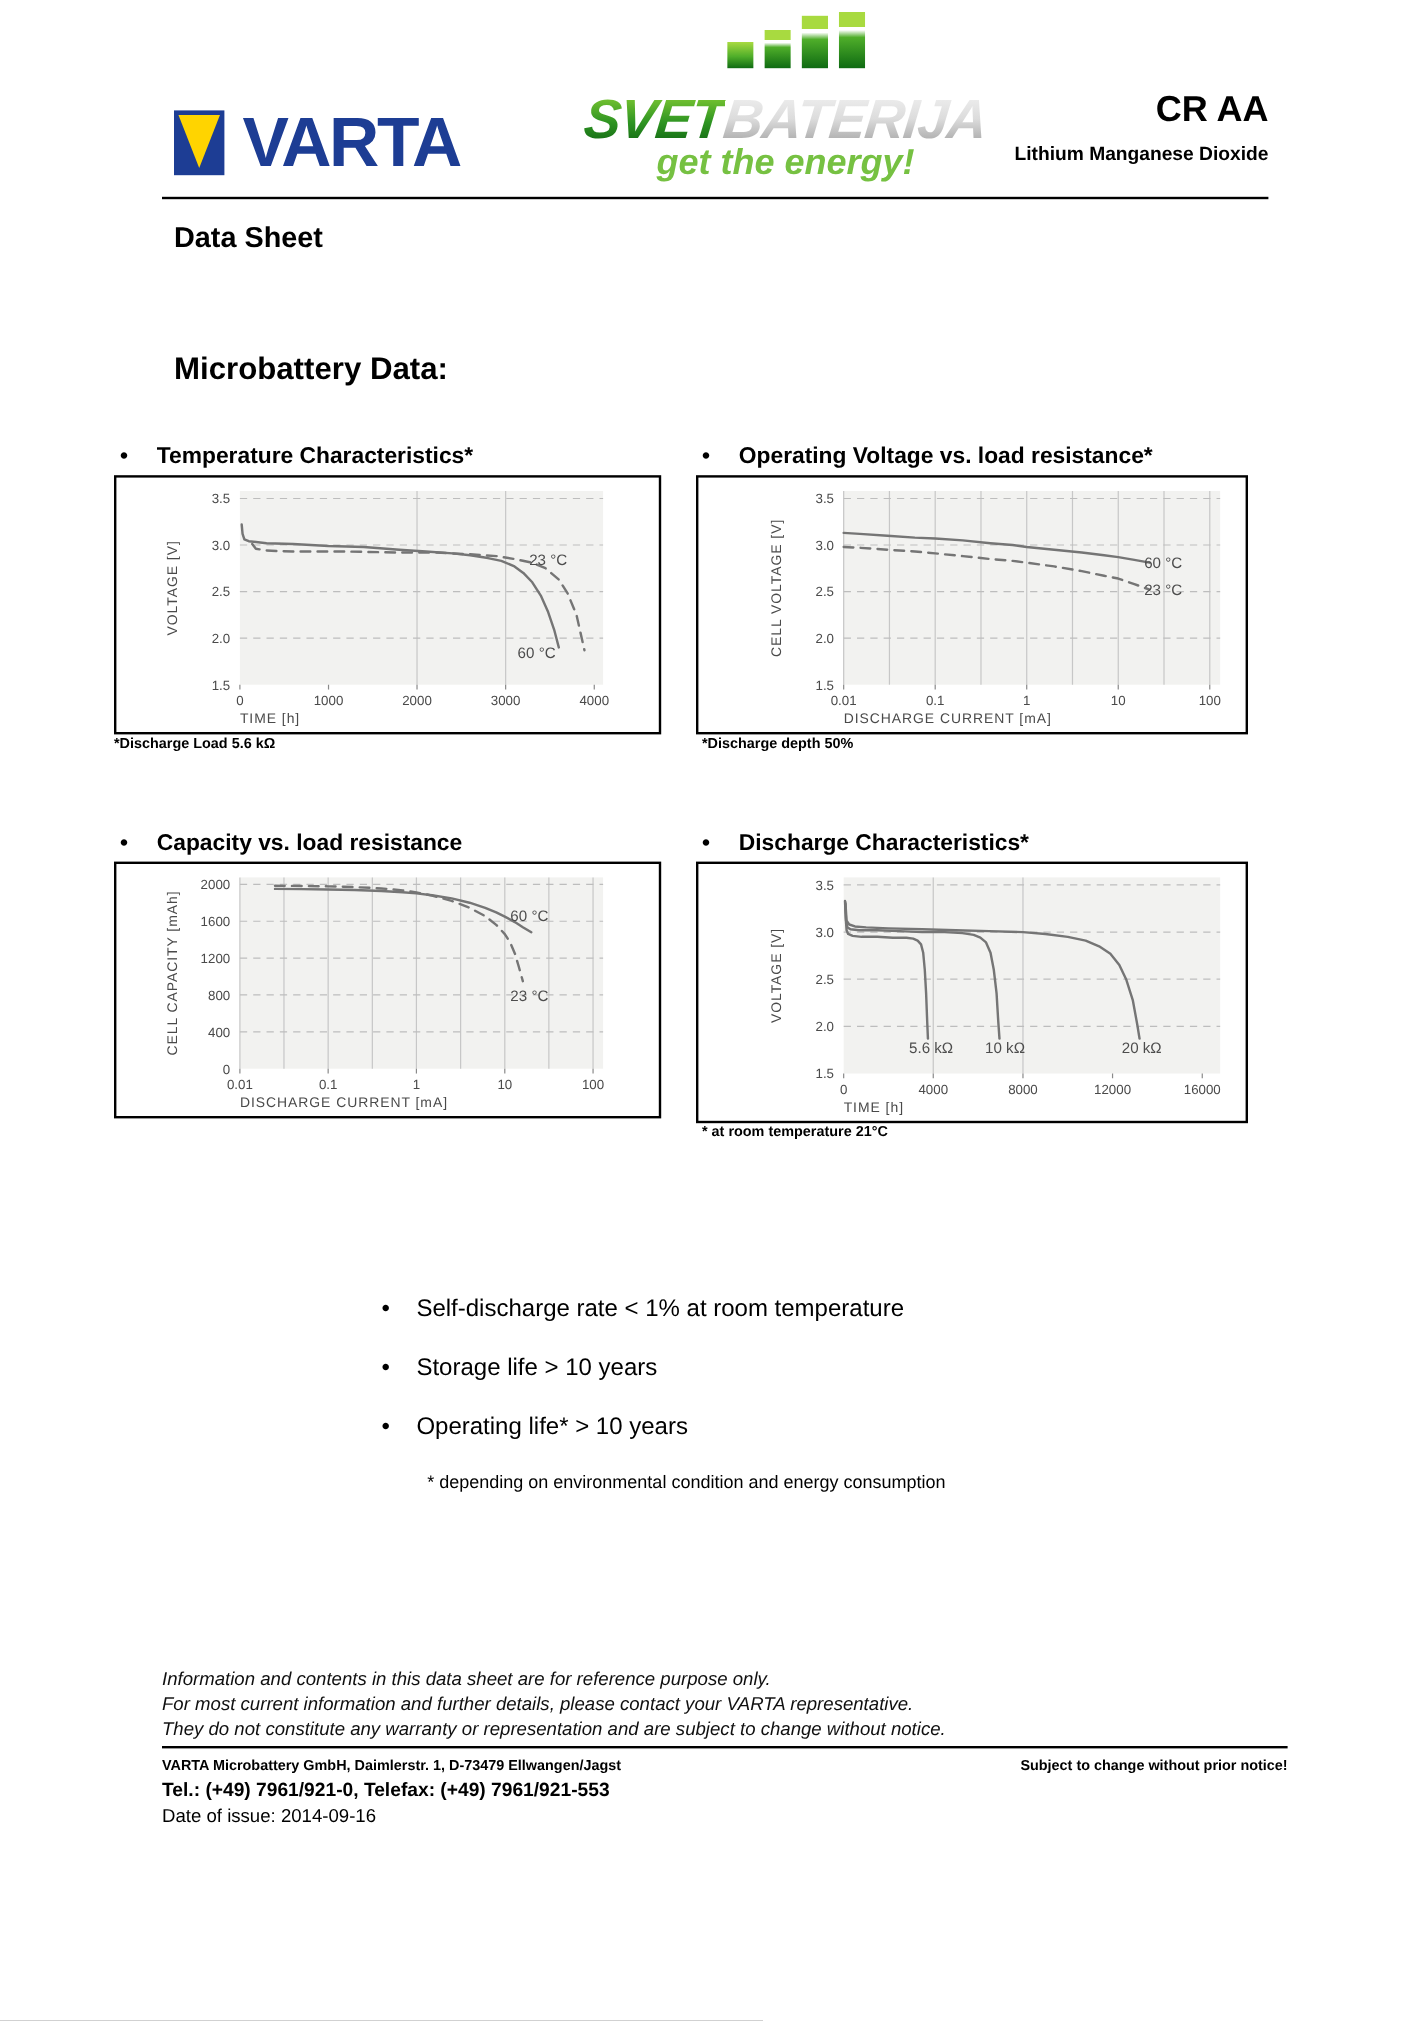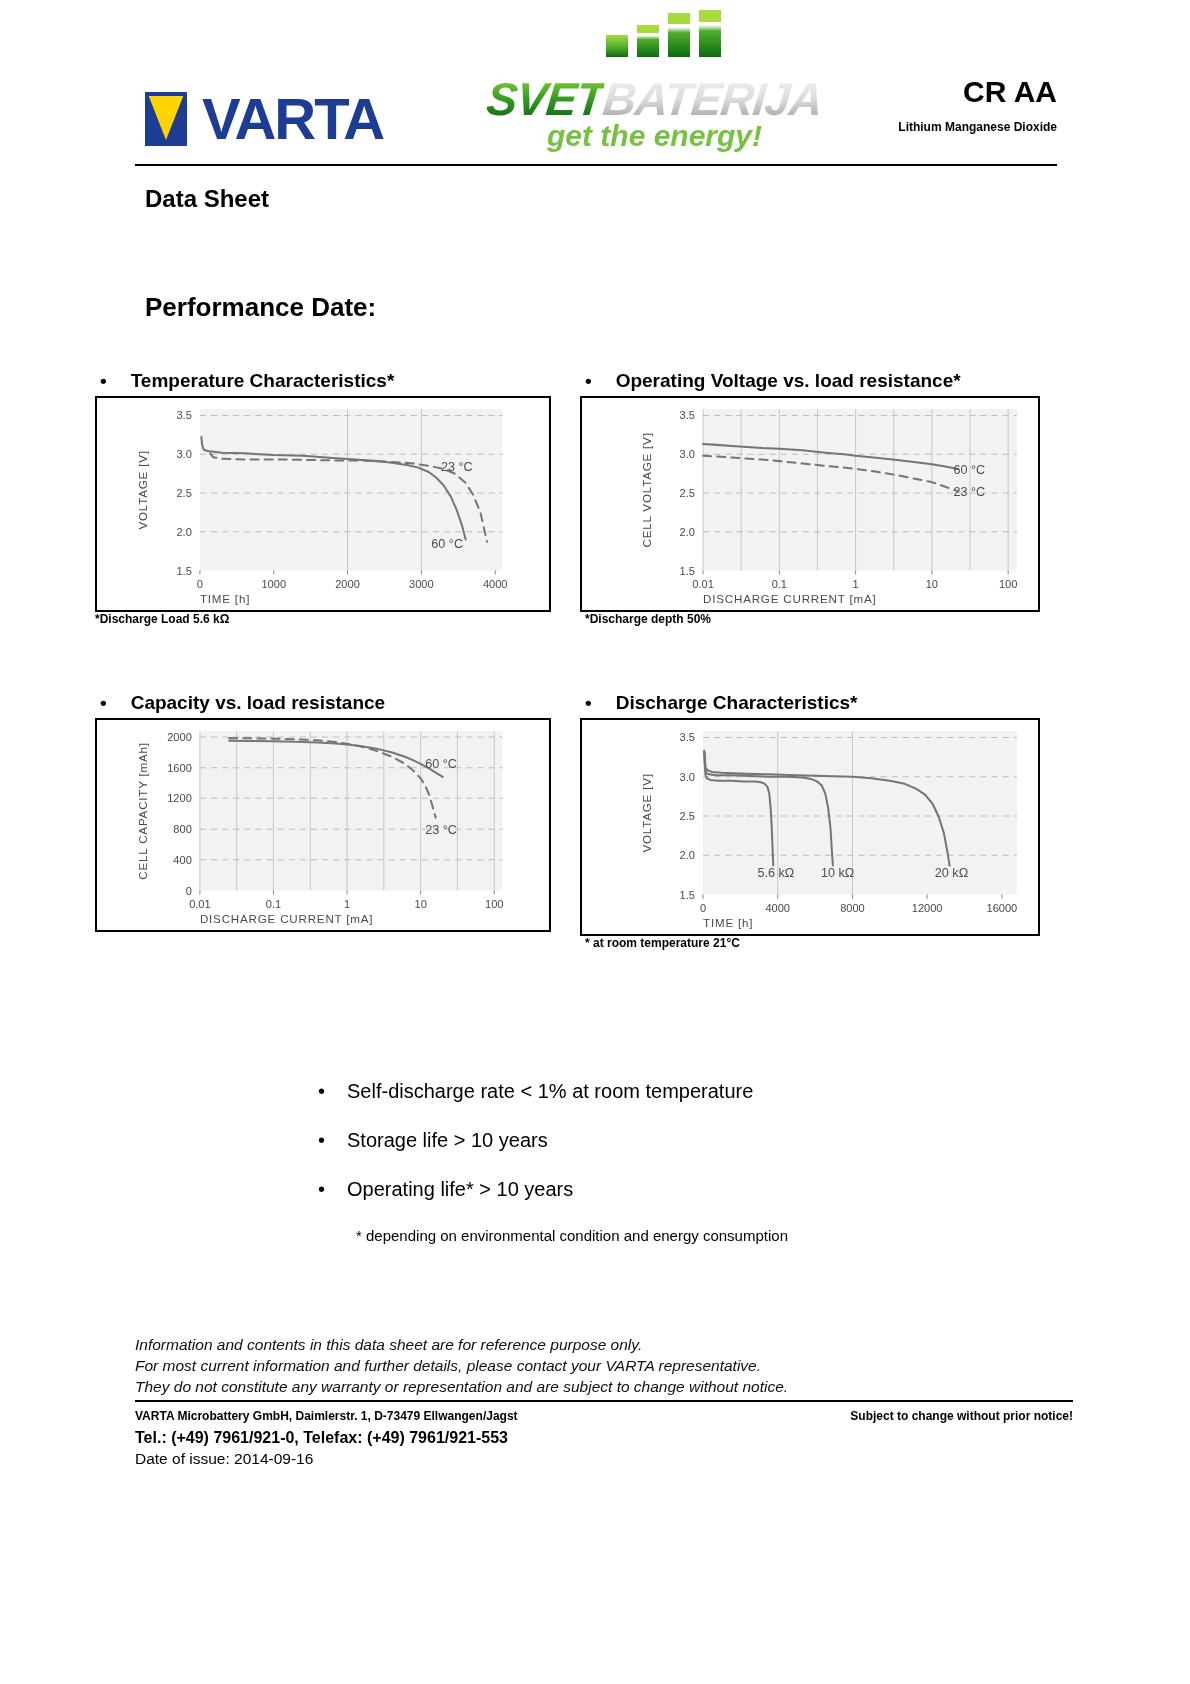--- a/index.html
+++ b/index.html
@@ -33,21 +33,21 @@
     background:linear-gradient(180deg,#93d637,#2f9522 55%,#0b5d10);
     -webkit-background-clip:text; background-clip:text; color:transparent;
   }
   .svet-gray {
     background:linear-gradient(180deg,#f4f4f4,#dcdcdc 50%,#9b9b9b);
     -webkit-background-clip:text; background-clip:text; color:transparent;
   }
   .svet-tagline { left:547px; top:119px; font-size:30px; font-weight:bold; font-style:italic; color:#76c142; }
 
   .product-name { right:133px; top:75px; font-size:30px; font-weight:bold; }
-  .product-chem { right:133px; top:120px; font-size:12px; font-weight:bold; }
+  .product-chem { right:133px; top:120px; font-size:16px; font-weight:bold; }
   .header-rule { left:135px; top:164px; width:922px; height:2px; background:#000; }
 
   .doc-title { left:145px; top:185px; font-size:24px; font-weight:bold; }
   .section-title { left:145px; top:292px; font-size:26px; font-weight:bold; }
 
   
   .chart-head { display:flex; gap:24px; font-size:19px; font-weight:bold; align-items:baseline; }
   .chart-head .bullet { font-size:19px; }
   .ch0 { left:100px; top:370px; }
   .ch1 { left:585px; top:370px; }
@@ -66,21 +66,21 @@
   .cf1 { left:585px; top:612px; }
   .cf3 { left:585px; top:936px; }
 
   
   .features { left:318px; top:1080px; }
   .feature-row { display:flex; gap:22px; font-size:20px; margin-bottom:26px; align-items:baseline; }
   .feature-row .bullet { font-size:20px; }
   .feature-note { margin-left:38px; font-size:15px; margin-top:4px; }
 
   
-  .footer { left:135px; top:1334px; width:938px; }
+  .footer { left:135px; top:1389px; width:938px; }
   .disclaimer-line { font-style:italic; font-size:15.5px; line-height:21px; color:#101010; }
   .footer-rule { height:2px; background:#000; margin-top:3px; }
   .company-row { display:flex; justify-content:space-between; margin-top:4px; font-size:12px; line-height:21px; }
   .company-left { font-weight:bold; }
   .company-right { font-weight:bold; }
   .tel-line { font-weight:bold; font-size:16px; line-height:21px; }
   .date-line { font-size:15.5px; line-height:21px; }
 </style>
 </head>
 <body>
@@ -101,21 +101,21 @@
     <span class="svet-bar b4"></span>
   </div>
   <div class="abs svet-word"><span class="svet-green">SVET</span><span class="svet-gray">BATERIJA</span></div>
   <div class="abs svet-tagline">get the energy!</div>
 
   <div class="abs product-name">CR AA</div>
   <div class="abs product-chem">Lithium Manganese Dioxide</div>
   <div class="abs header-rule"></div>
 
   <div class="abs doc-title">Data Sheet</div>
-  <div class="abs section-title">Performance Date:</div>
+  <div class="abs section-title">Microbattery Data:</div>
 
   <div class="abs chart-head ch0">
     <span class="bullet">•</span>
     <span>Temperature Characteristics*</span>
   </div>
   <div class="abs chart-head ch1">
     <span class="bullet">•</span>
     <span>Operating Voltage vs. load resistance*</span>
   </div>
   <div class="abs chart-head ch2">

